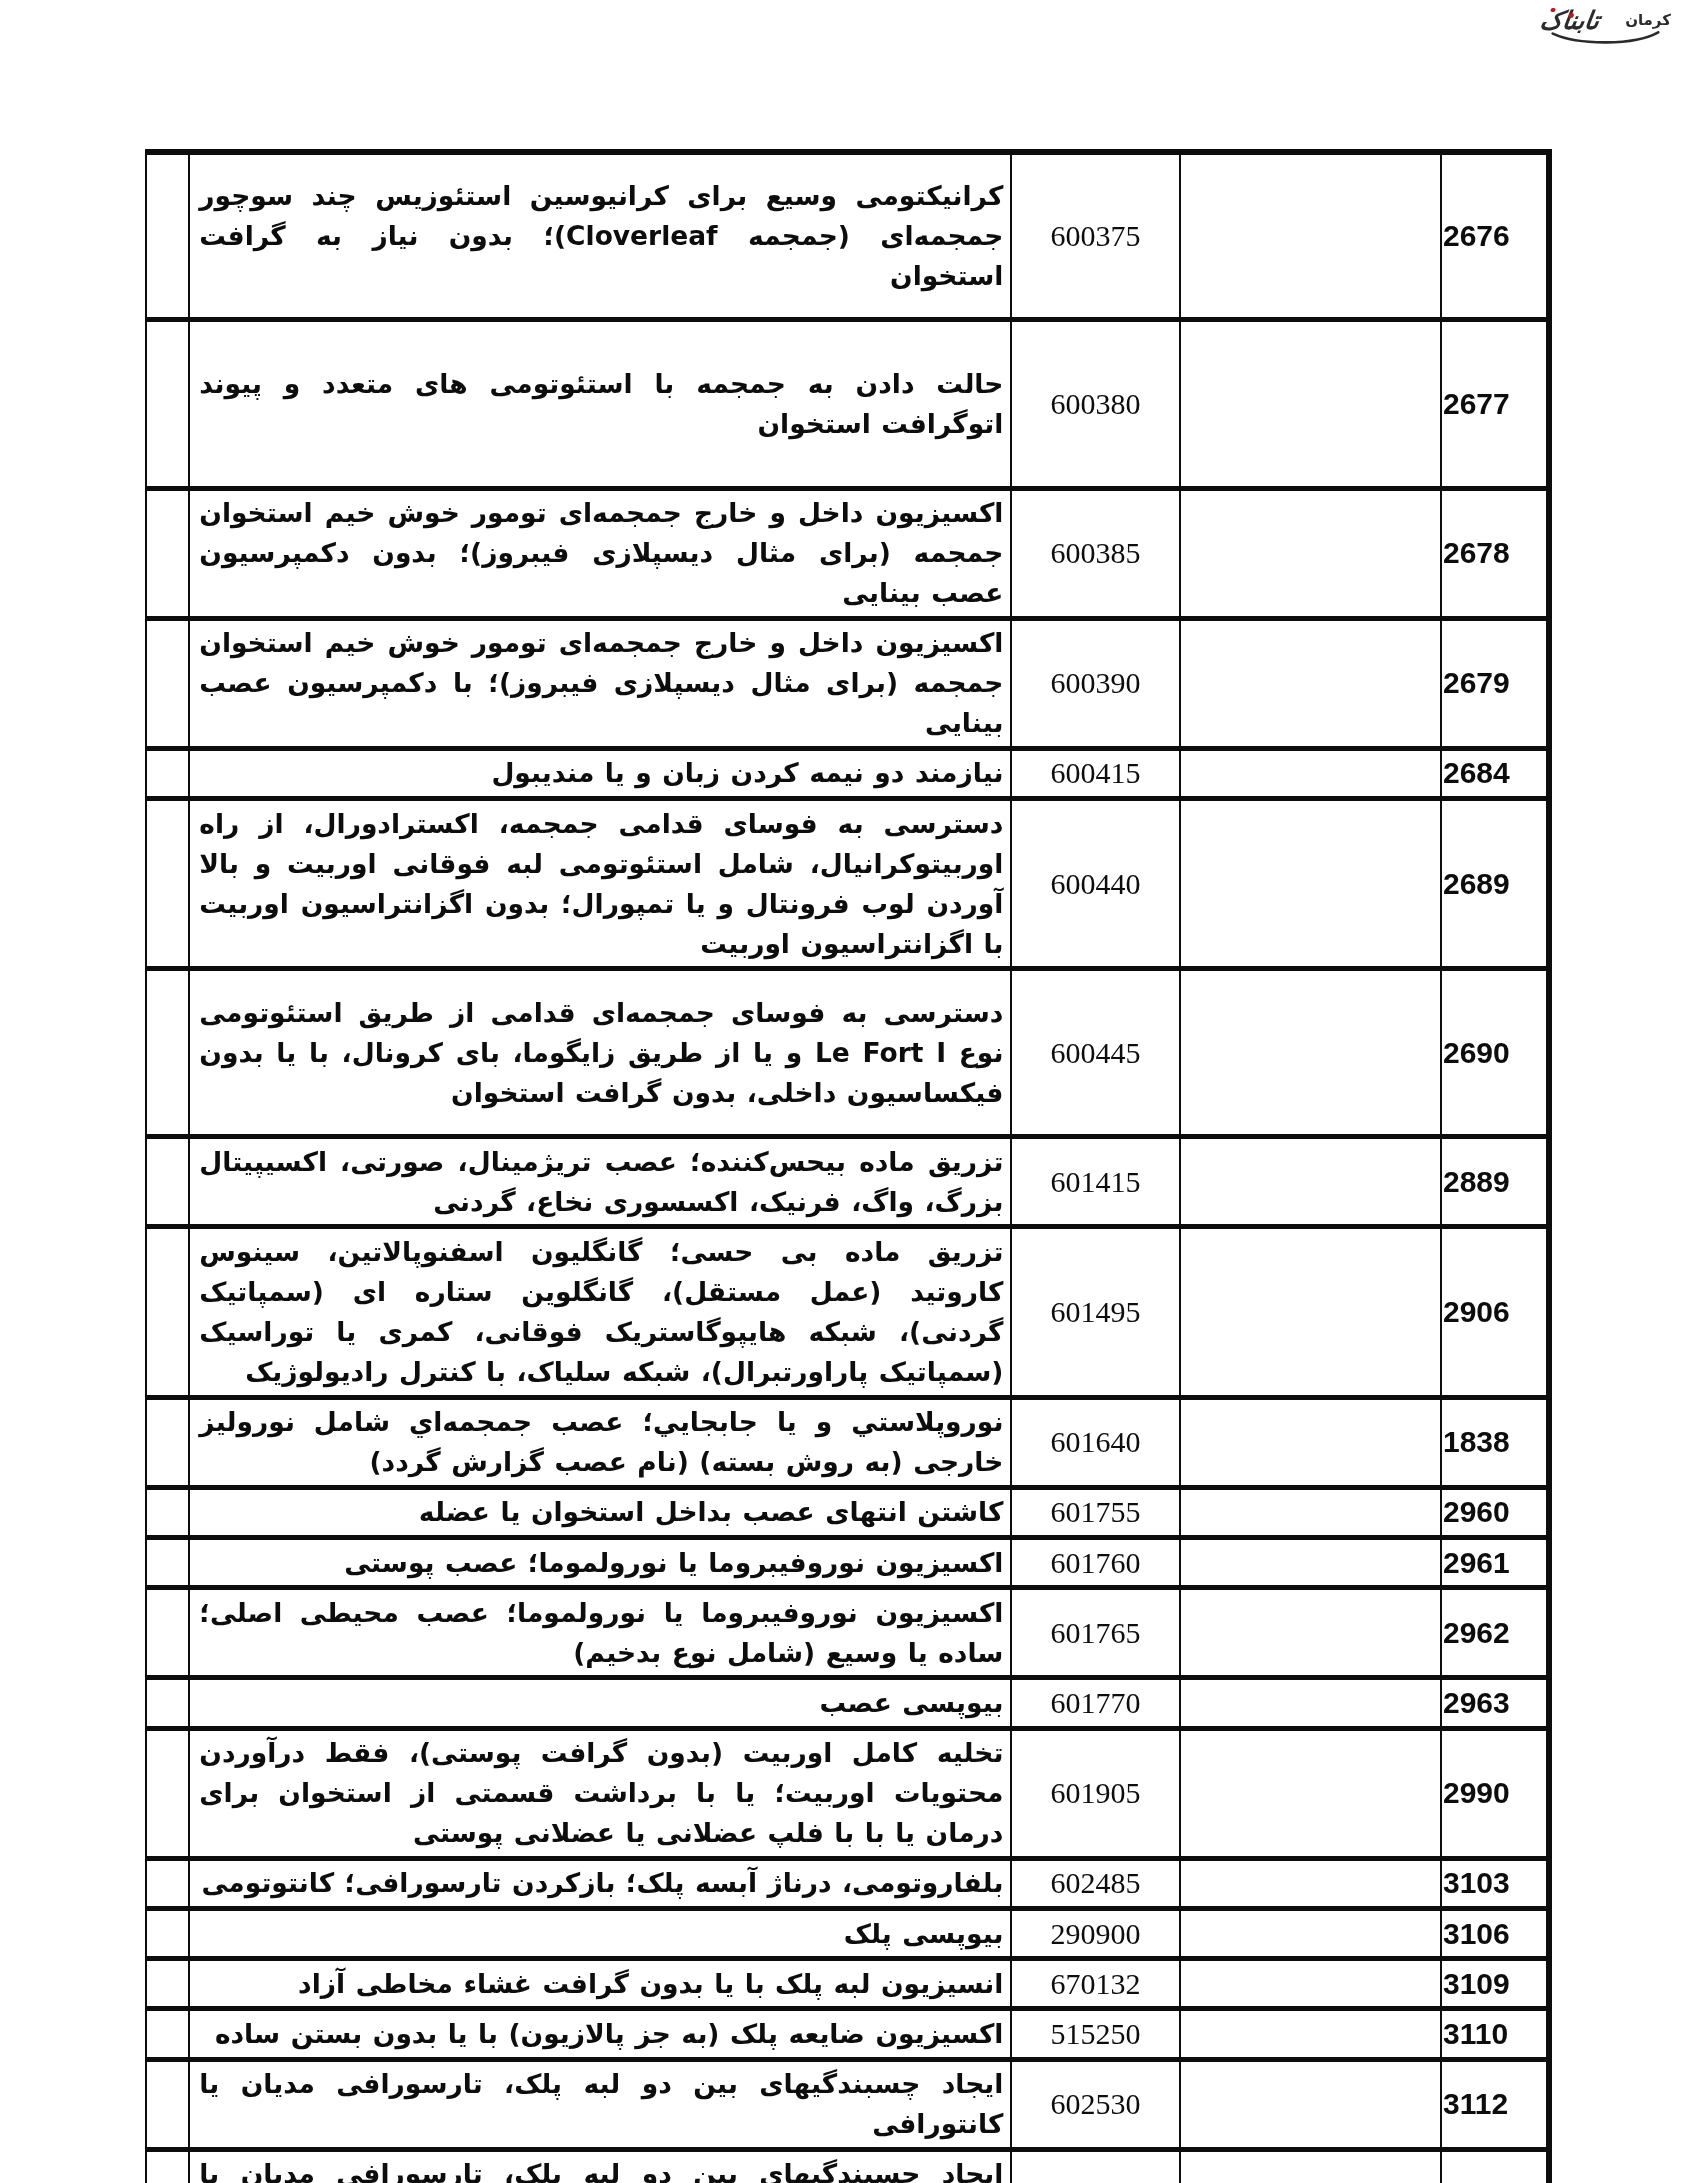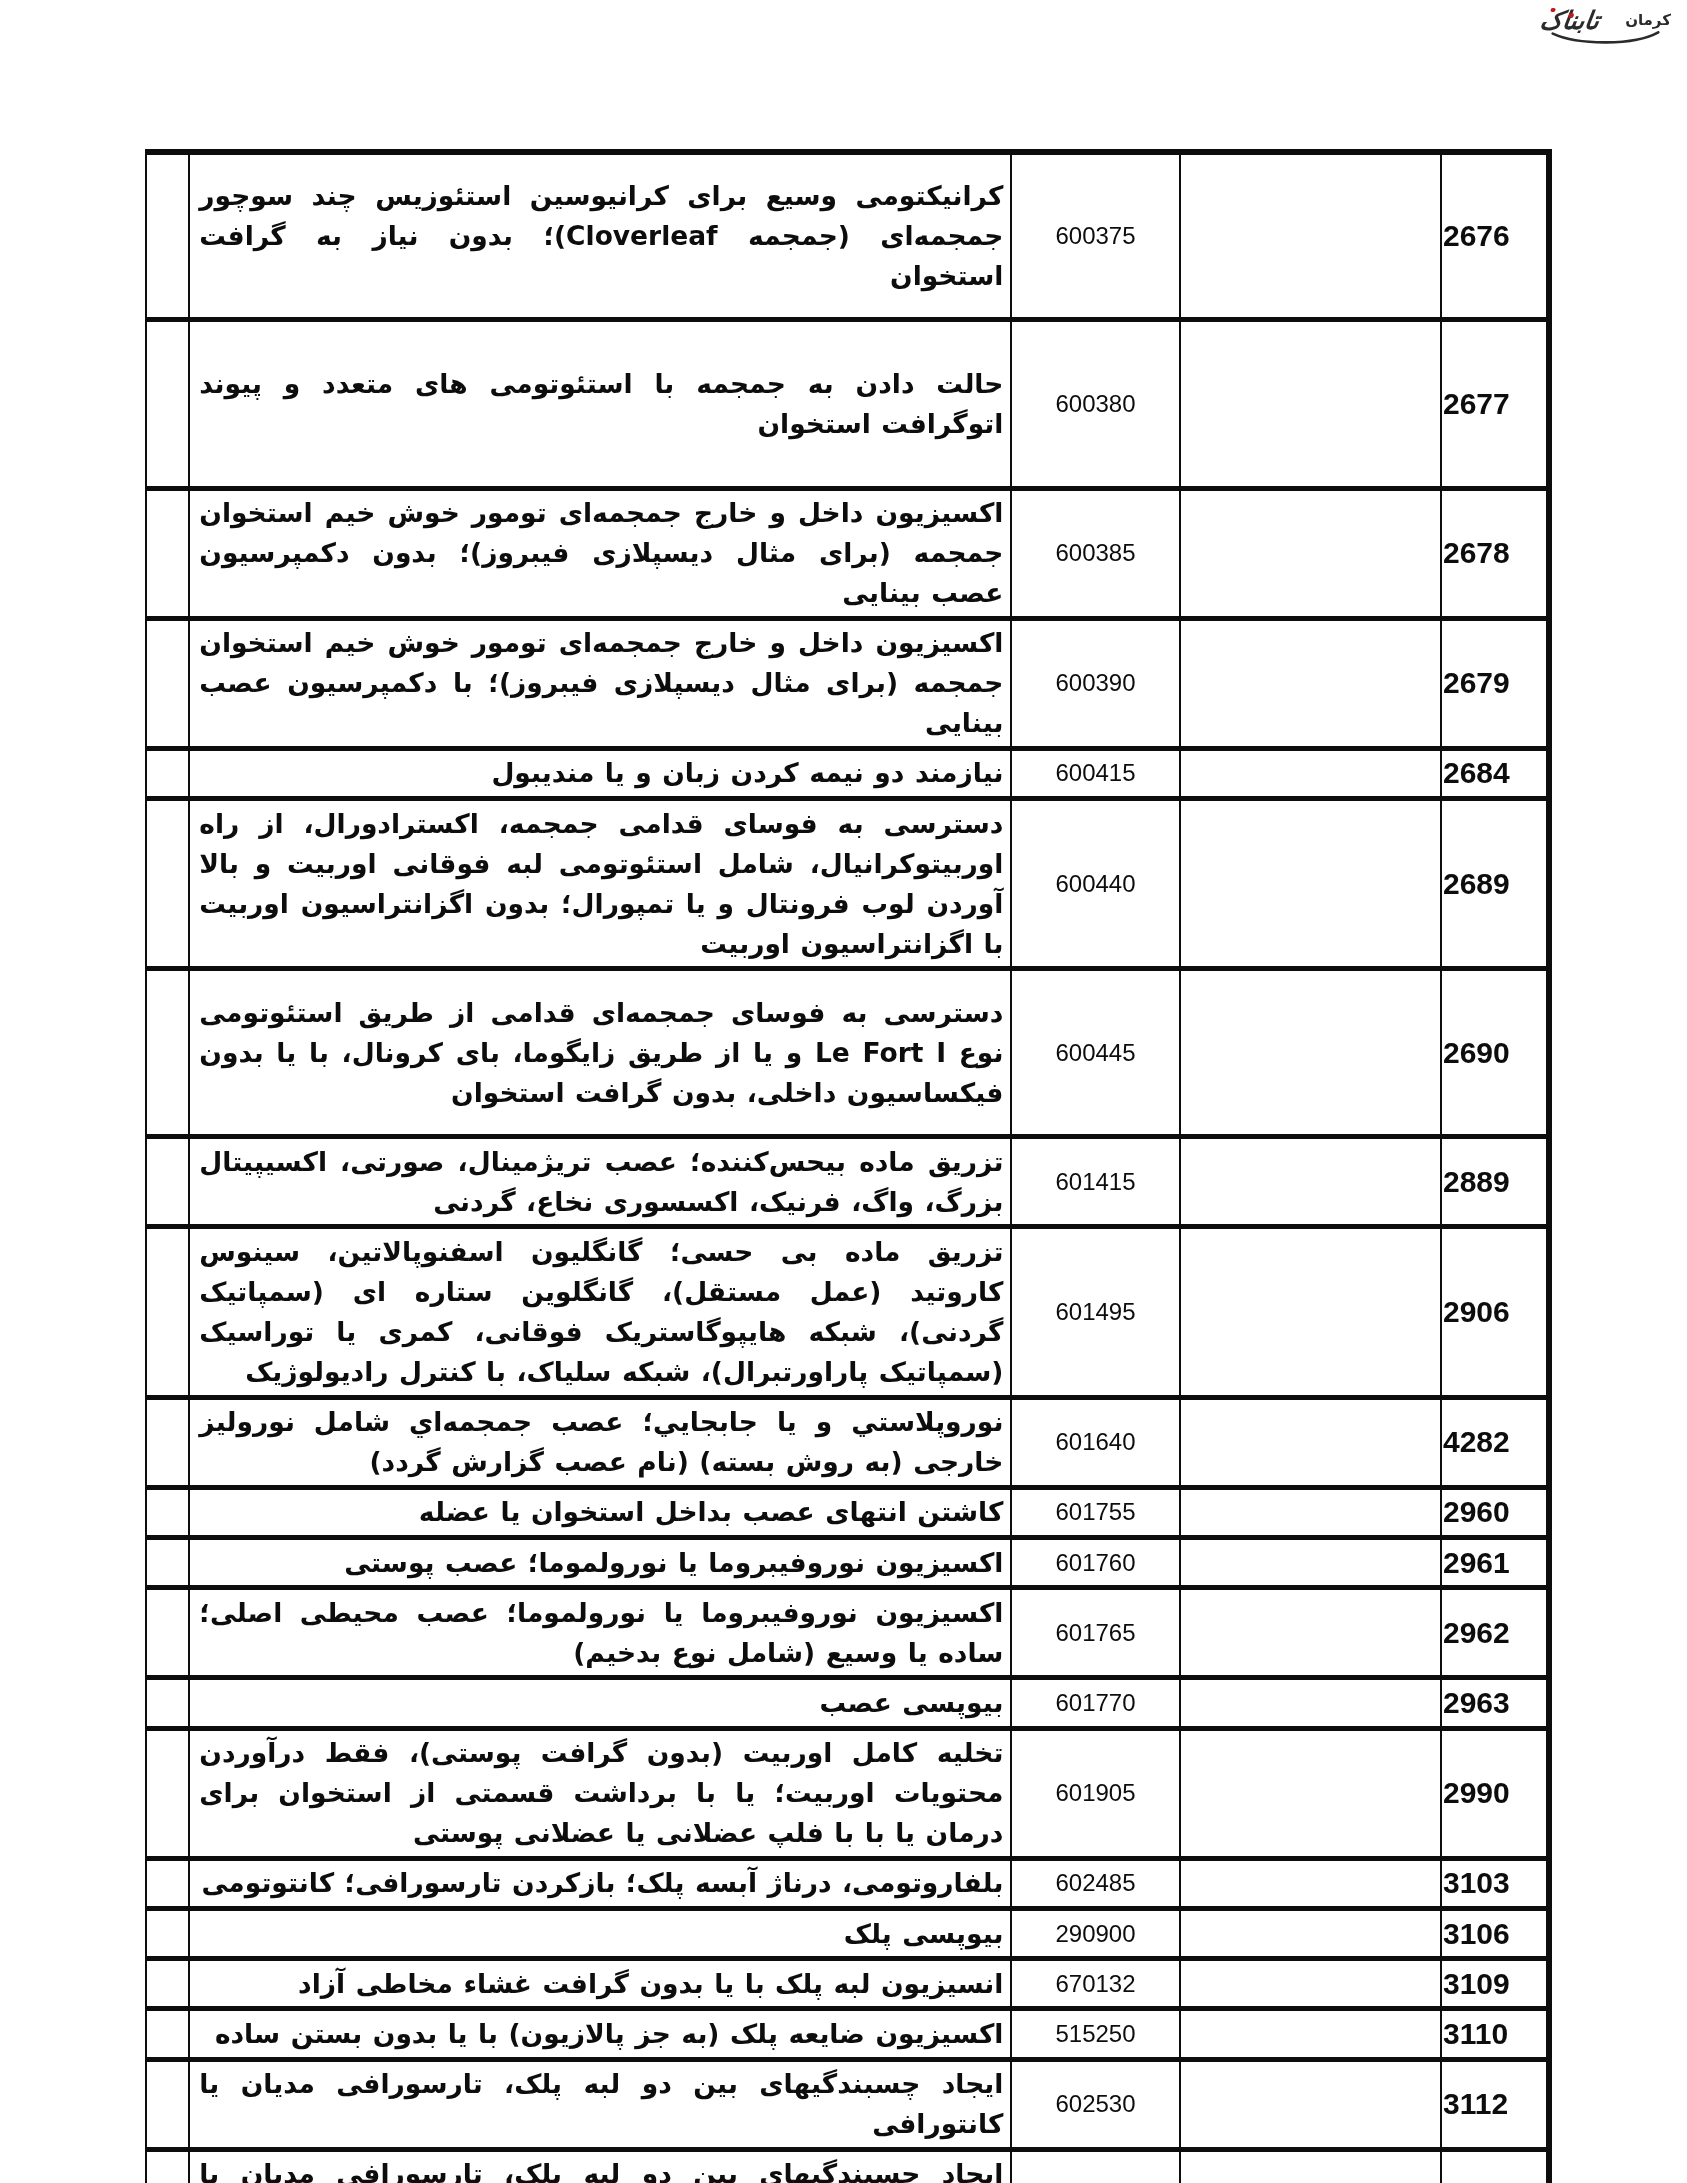--- a/index.html
+++ b/index.html
@@ -48,22 +48,22 @@
     vertical-align:middle;
     overflow:hidden;
     background:#ffffff;
   }
   td.c-id{
     font-family:"Liberation Sans","DejaVu Sans",sans-serif;
     font-weight:bold;font-size:30px;text-align:left;
     letter-spacing:0px;
   }
   td.c-code{
-    font-family:Liberation Sans, sans-serif;
-    font-weight:400;font-size:24px;text-align:center;
+    font-family:Liberation Serif, serif;
+    font-weight:400;font-size:30px;text-align:center;
   }
   td.c-desc{
     font-size:26.5px;line-height:40px;font-weight:600;
     text-align:justify;text-align-last:right;
     padding:2.6px 6.6px 2.6px 9.3px;
     word-spacing:1.3px;
     margin-left:28px;
   }
   td.c-blank,td.c-narrow{background:#ffffff;}
 </style>
@@ -148,21 +148,21 @@
     <td class="c-narrow"></td>
   </tr>
         <tr style="height: 157px;">
     <td class="c-id">2906</td>
     <td class="c-blank"></td>
     <td class="c-code">601495</td>
     <td class="c-desc">تزریق ماده بی حسی؛ گانگلیون اسفنوپالاتین، سینوس کاروتید (عمل مستقل)، گانگلوین ستاره ای (سمپاتیک گردنی)، شبکه هایپوگاستریک فوقانی، کمری یا توراسیک (سمپاتیک پاراورتبرال)، شبکه سلیاک، با کنترل رادیولوژیک</td>
     <td class="c-narrow"></td>
   </tr>
         <tr style="height: 83px;">
-    <td class="c-id">4282</td>
+    <td class="c-id">1838</td>
     <td class="c-blank"></td>
     <td class="c-code">601640</td>
     <td class="c-desc">نوروپلاستي و یا جابجايي؛ عصب جمجمه‌اي شامل نورولیز خارجی (به روش بسته) (نام عصب گزارش گردد)</td>
     <td class="c-narrow"></td>
   </tr>
         <tr style="height: 42px;">
     <td class="c-id">2960</td>
     <td class="c-blank"></td>
     <td class="c-code">601755</td>
     <td class="c-desc">کاشتن انتهای عصب بداخل استخوان یا عضله</td>

